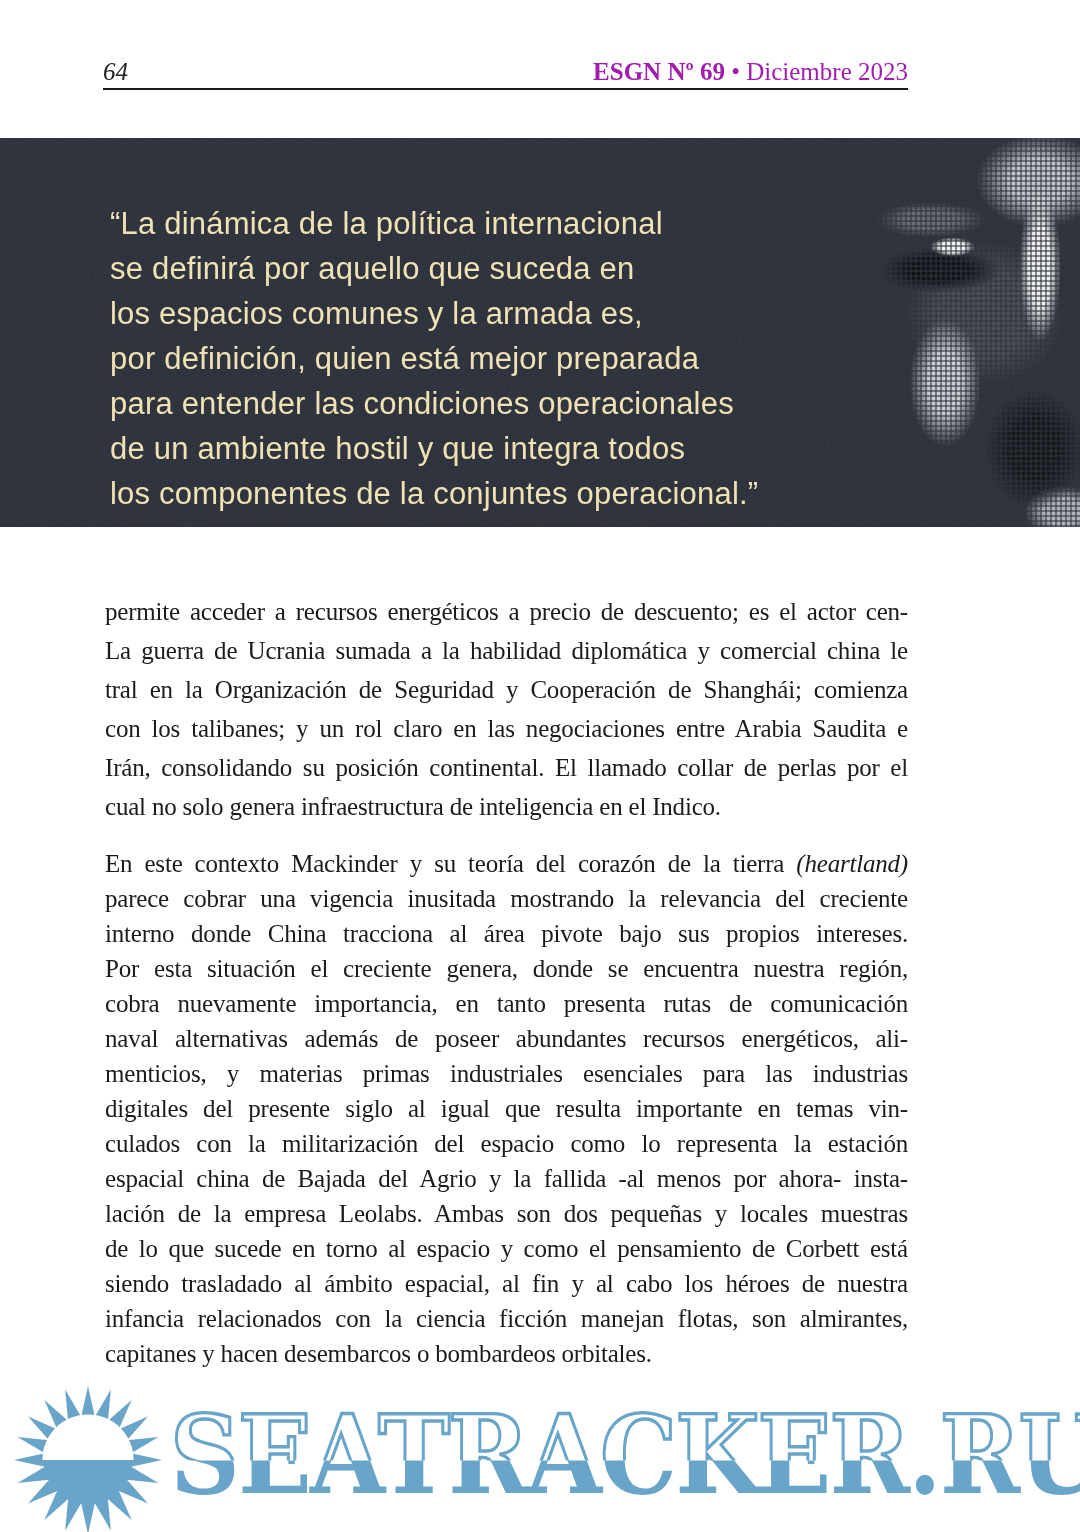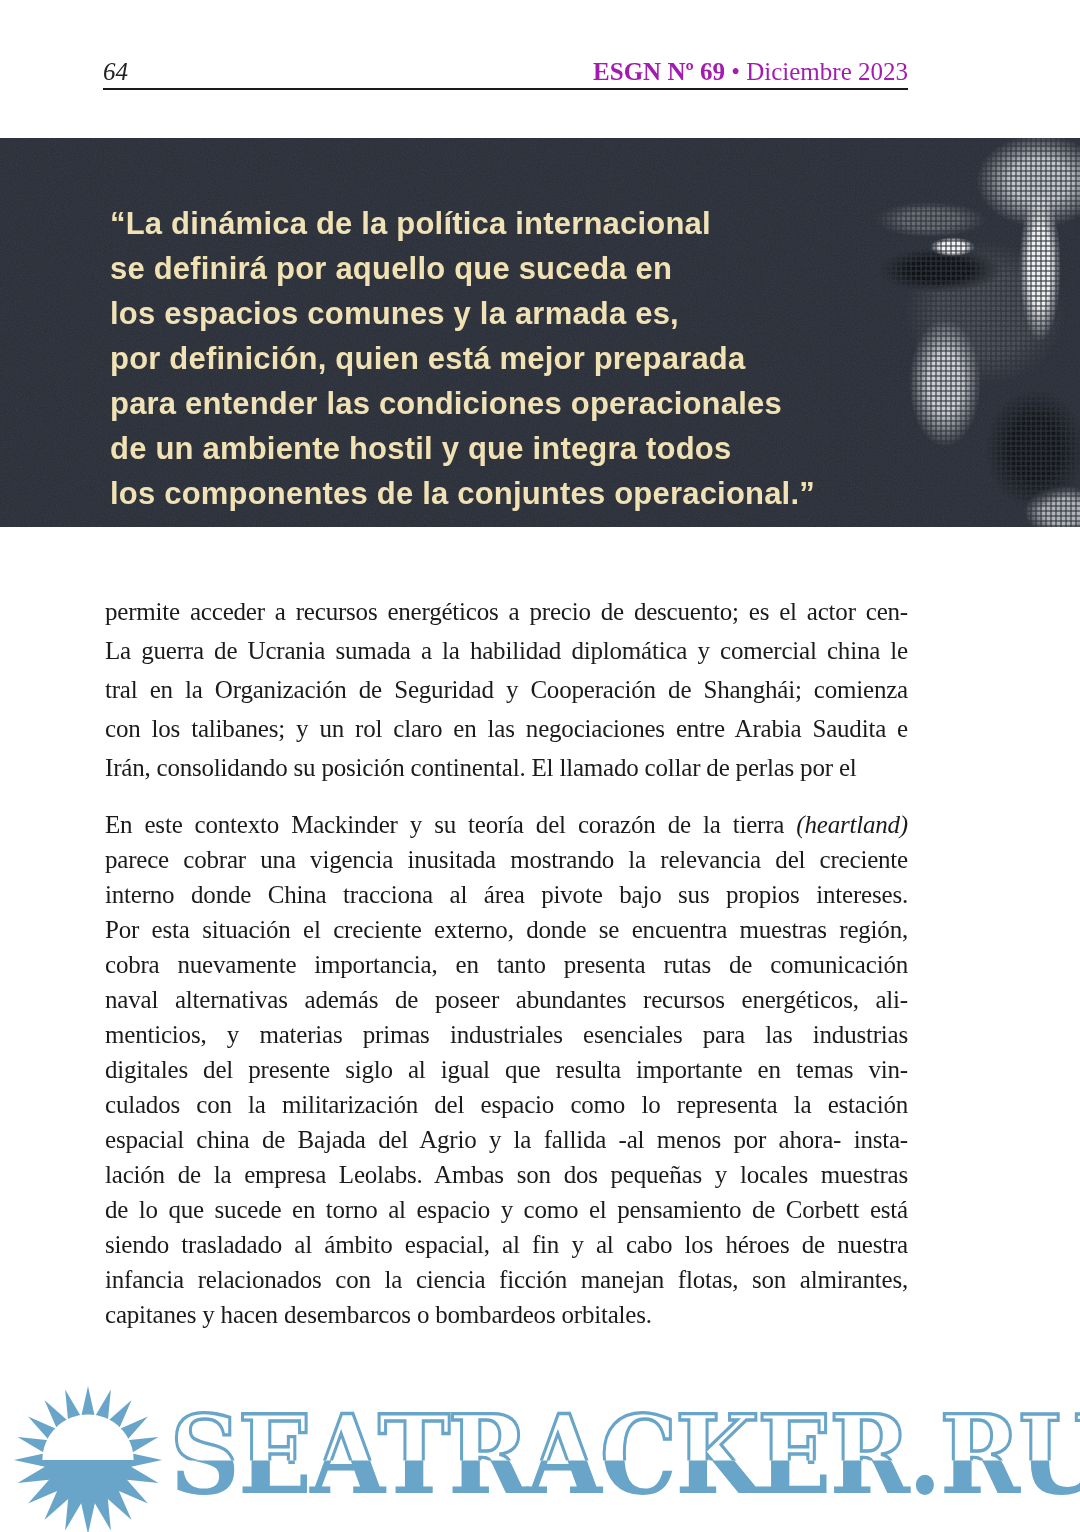--- a/index.html
+++ b/index.html
@@ -29,21 +29,21 @@
       radial-gradient(ellipse 62px 75px at 82% 80%, rgba(8,9,12,.9) 0 40%, rgba(8,9,12,0) 80%),
       radial-gradient(ellipse 48px 32px at 93% 96%, rgba(200,200,206,.85) 0 40%, rgba(200,200,206,0) 80%),
       radial-gradient(ellipse 95px 85px at 62% 45%, rgba(125,126,132,.35) 0 50%, rgba(125,126,132,0) 85%);
     -webkit-mask-image:linear-gradient(to right, transparent 0, #000 30%);
     mask-image:linear-gradient(to right, transparent 0, #000 30%);}
   .face-art::after{content:"";position:absolute;inset:0;
     background:
       repeating-linear-gradient(90deg, rgba(38,43,53,.55) 0 2px, rgba(38,43,53,0) 2px 5px),
       repeating-linear-gradient(0deg, rgba(38,43,53,.55) 0 2px, rgba(38,43,53,0) 2px 5px);}
   .quote{position:absolute;left:110px;top:63px;color:#f0e2b4;
-         font-family:"Liberation Sans",sans-serif;font-weight:bold;
+         font-family:"Liberation Sans",sans-serif;font-weight:normal;
          font-size:31px;line-height:45px;letter-spacing:.2px;}
   .qline{white-space:nowrap;}
 
   
   .article{position:absolute;left:105px;top:592px;width:803px;}
   .para{text-align:justify;}
   .bline{text-align:justify;text-align-last:justify;letter-spacing:-0.2px;}
   .para .bline:last-child{text-align-last:left;}
   .p1{font-size:25px;line-height:39px;}
   .p2{font-size:25px;line-height:35px;margin-top:20px;}
@@ -90,27 +90,28 @@
     </div>
 </section>
 
 <main class="article">
   <div class="para p1">
       <div class="bline">permite acceder a recursos energéticos a precio de descuento; es el actor cen-</div>
       <div class="bline">La guerra de Ucrania sumada a la habilidad diplomática y comercial china le</div>
       <div class="bline">tral en la Organización de Seguridad y Cooperación de Shanghái; comienza</div>
       <div class="bline">con los talibanes; y un rol claro en las negociaciones entre Arabia Saudita e</div>
       <div class="bline">Irán, consolidando su posición continental.  El llamado collar de perlas por el</div>
+      <div class="bline">cual no solo genera infraestructura de inteligencia en el Indico.</div>
     </div>
   <div class="p2">
     <div class="bline"><span>En este contexto Mackinder y su teoría del corazón de la tierra </span><i>(heartland)</i></div>
     <div class="para">
         <div class="bline">parece cobrar una vigencia inusitada mostrando la relevancia del creciente</div>
         <div class="bline">interno donde China tracciona al área pivote bajo sus propios intereses.</div>
-        <div class="bline">Por esta situación el creciente externo, donde se encuentra muestras región,</div>
+        <div class="bline">Por esta situación el creciente genera, donde se encuentra nuestra región,</div>
         <div class="bline">cobra nuevamente importancia, en tanto presenta rutas de comunicación</div>
         <div class="bline">naval alternativas además de poseer abundantes recursos energéticos, ali-</div>
         <div class="bline">menticios, y materias primas industriales esenciales para las industrias</div>
         <div class="bline">digitales del presente siglo al igual que resulta importante en temas vin-</div>
         <div class="bline">culados con la militarización del espacio como lo representa la estación</div>
         <div class="bline">espacial china de Bajada del Agrio y la fallida -al menos por ahora- insta-</div>
         <div class="bline">lación de la empresa Leolabs. Ambas son dos pequeñas y locales muestras</div>
         <div class="bline">de lo que sucede en torno al espacio y como el pensamiento de Corbett está</div>
         <div class="bline">siendo trasladado al ámbito espacial, al fin y al cabo los héroes de nuestra</div>
         <div class="bline">infancia relacionados con la ciencia ficción manejan flotas, son almirantes,</div>

